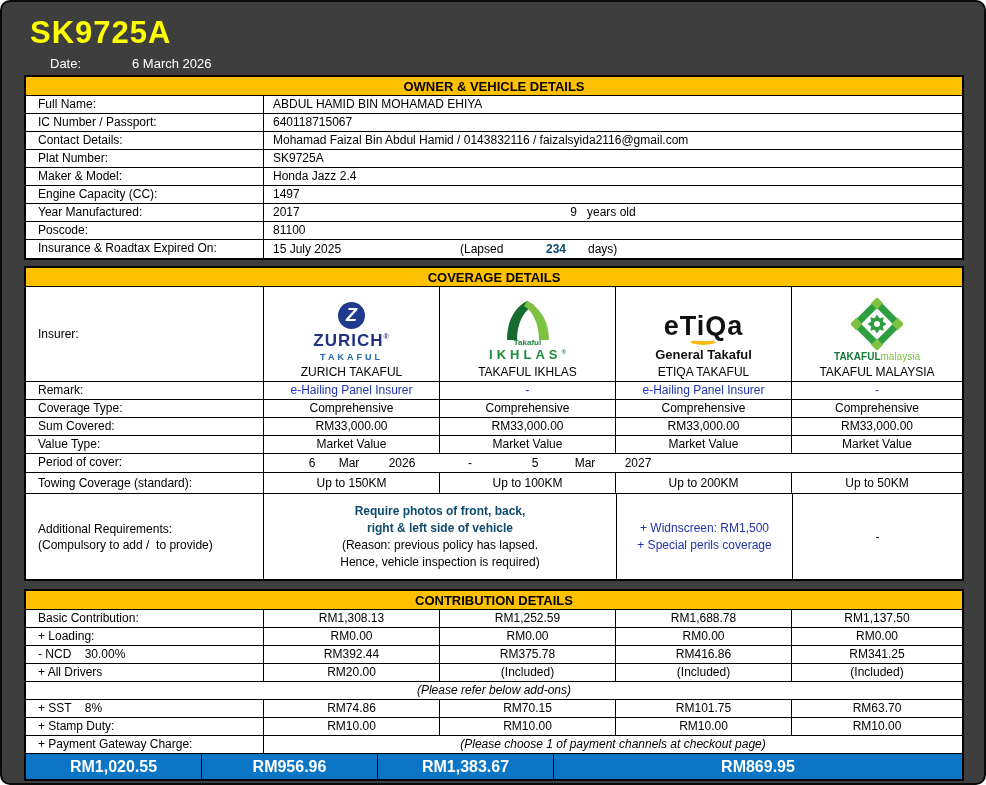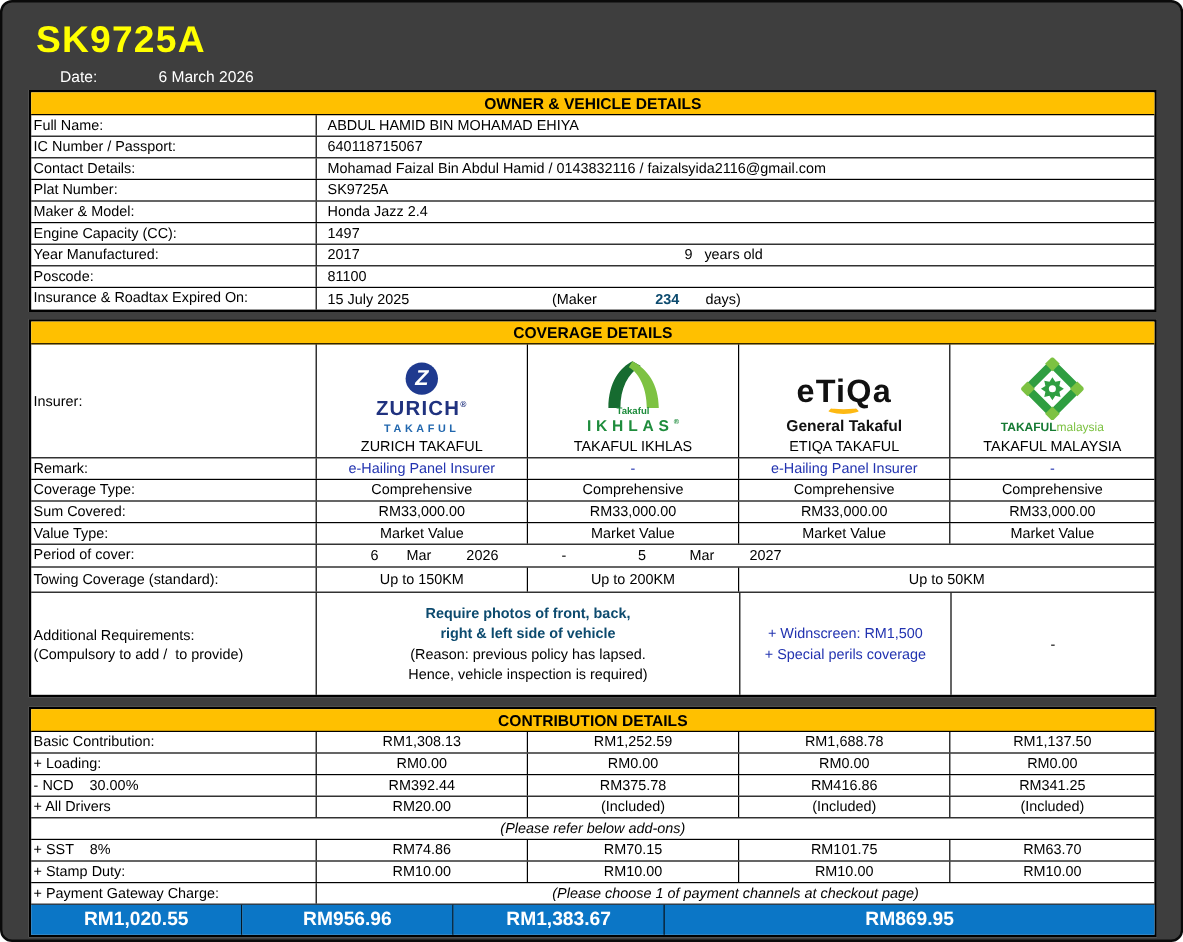--- a/index.html
+++ b/index.html
@@ -25,21 +25,21 @@
     background: #ffffff; border: 2px solid #000000;
   }
   .sec-header {
     height: 19px; line-height: 19px;
     background: #FFC000; color: #000;
     font-weight: bold; font-size: 13px; text-align: center;
     border-bottom: 1px solid #000;
   }
   .row { display: flex; height: 18px; line-height: 17px; font-size: 12px; border-bottom: 1px solid #000; color: #000; }
   .row:last-child { border-bottom: none; }
-  .lbl { width: 238px; padding-left: 2px; border-right: 1px solid #000; white-space: pre; overflow: hidden; }
+  .lbl { width: 238px; padding-left: 12px; border-right: 1px solid #000; white-space: pre; overflow: hidden; }
   .val { flex: 1; padding-left: 9px; display: flex; align-items: center; }
   .col { width: 176px; border-right: 1px solid #000; text-align: center; display: flex; align-items: center; justify-content: center; }
   .col:last-child { width: auto; flex: 1; border-right: none; }
   .blue { color: #2233B0; }
   .red  { color: #0c4a6e; font-weight: bold; }
 
   
   #owner-table { top: 73px; }
   .year-val .yr { width: 290px; }
   .year-val .age { width: 14px; text-align: right; }
@@ -154,21 +154,21 @@
     <div class="row">
       <div class="lbl">Poscode:</div>
       <div class="val">
           <span>81100</span>
         </div>
     </div>
     <div class="row">
       <div class="lbl">Insurance &amp; Roadtax Expired On:</div>
       <div class="val exp-val">
         <span class="exp-date">15 July 2025</span>
-        <span class="lapsed-open">(Maker</span>
+        <span class="lapsed-open">(Lapsed</span>
         <span class="lapsed-days red">234</span>
         <span class="lapsed-close">days)</span>
       </div>
     </div>
   </div>
 
   <div class="tbl" id="coverage-table">
     <div class="sec-header">COVERAGE DETAILS</div>
 
     <div class="row insurer-row">
@@ -262,20 +262,21 @@
         <span class="p-sep">-</span>
         <span class="p-d2">5</span>
         <span class="p-m2">Mar</span>
         <span class="p-y2">2027</span>
       </div>
     </div>
 
     <div class="row towing-row">
       <div class="lbl">Towing Coverage (standard):</div>
       <div class="col">Up to 150KM</div>
+      <div class="col">Up to 100KM</div>
       <div class="col">Up to 200KM</div>
       <div class="col">Up to 50KM</div>
     </div>
 
     <div class="row addreq-row">
       <div class="lbl">
         <span>Additional Requirements:</span>
         <span>(Compulsory to add /  to provide)</span>
       </div>
       <div class="addreq-merged">

